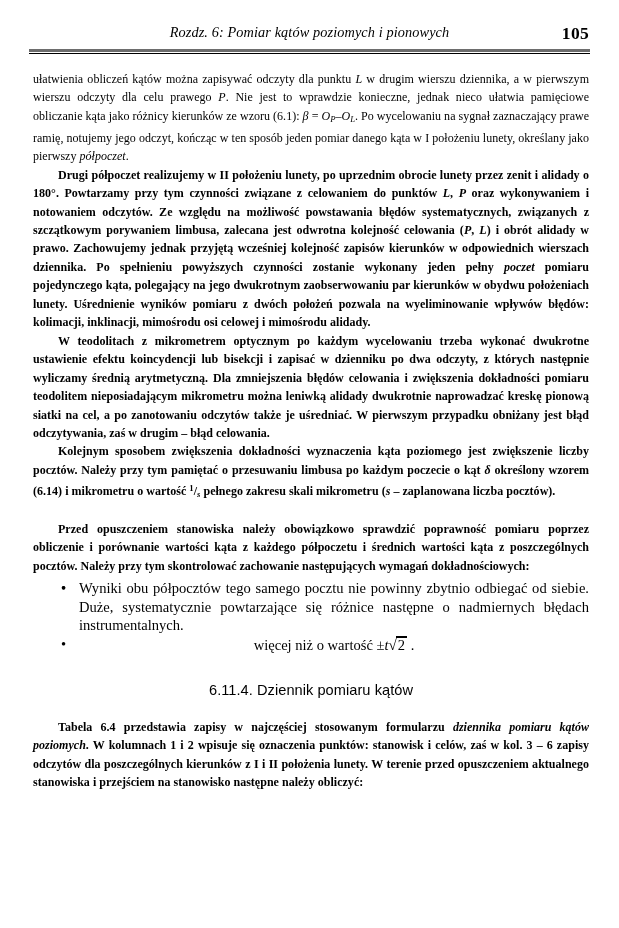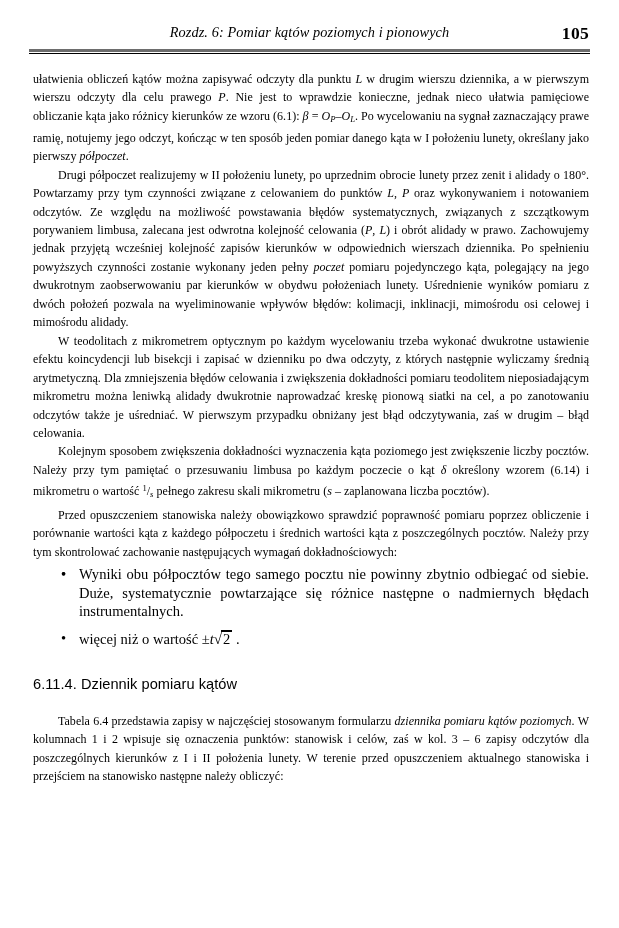--- a/index.html
+++ b/index.html
@@ -86,23 +86,24 @@
     margin: 0;
     font-size: 12px;
     line-height: 18.45px;
     text-align: justify;
     text-justify: inter-word;
     hyphens: none;
     letter-spacing: 0.02px;
   }
   p.indent {
     text-indent: 25px;
+    font-weight: bold;
   }
   p.spaced-before {
-    margin-top: 2px;
+    margin-top: 16px;
   }
   .ital { font-style: italic; }
   .sub {
     font-size: 0.72em;
     vertical-align: -0.28em;
     font-style: italic;
   }
   .sup-frac-num {
     font-size: 0.72em;
     vertical-align: 0.42em;
@@ -133,22 +134,22 @@
   ul.bullets > li + li { margin-top: 1px; }
   ul.bullets > li .dot {
     position: absolute;
     left: 28px;
     top: 0;
     font-size: 14.55px;
     line-height: 18.45px;
   }
   .bullet-extra-line {
     display: block;
-    text-align: left;
-    margin-top: 9px;
+    text-align: center;
+    margin-top: 1px;
   }
 
   
   .radical {
     display: inline-block;
     position: relative;
     padding-top: 1px;
     white-space: nowrap;
   }
   .radical .rad-sign {
@@ -169,21 +170,21 @@
     background: #000;
   }
 
   
   h2.section-heading {
     margin: 26px 0 0 0;
     font-family: "Liberation Sans", "DejaVu Sans", sans-serif;
     font-weight: normal;
     font-size: 14.6px;
     line-height: 19px;
-    text-align: left;
+    text-align: center;
     letter-spacing: 0.05px;
   }
 </style>
 </head>
 <body>
 
 <div class="page">
 
   <div class="header">
     <div class="header-title">Rozdz. 6: Pomiar kątów poziomych i pionowych</div>

